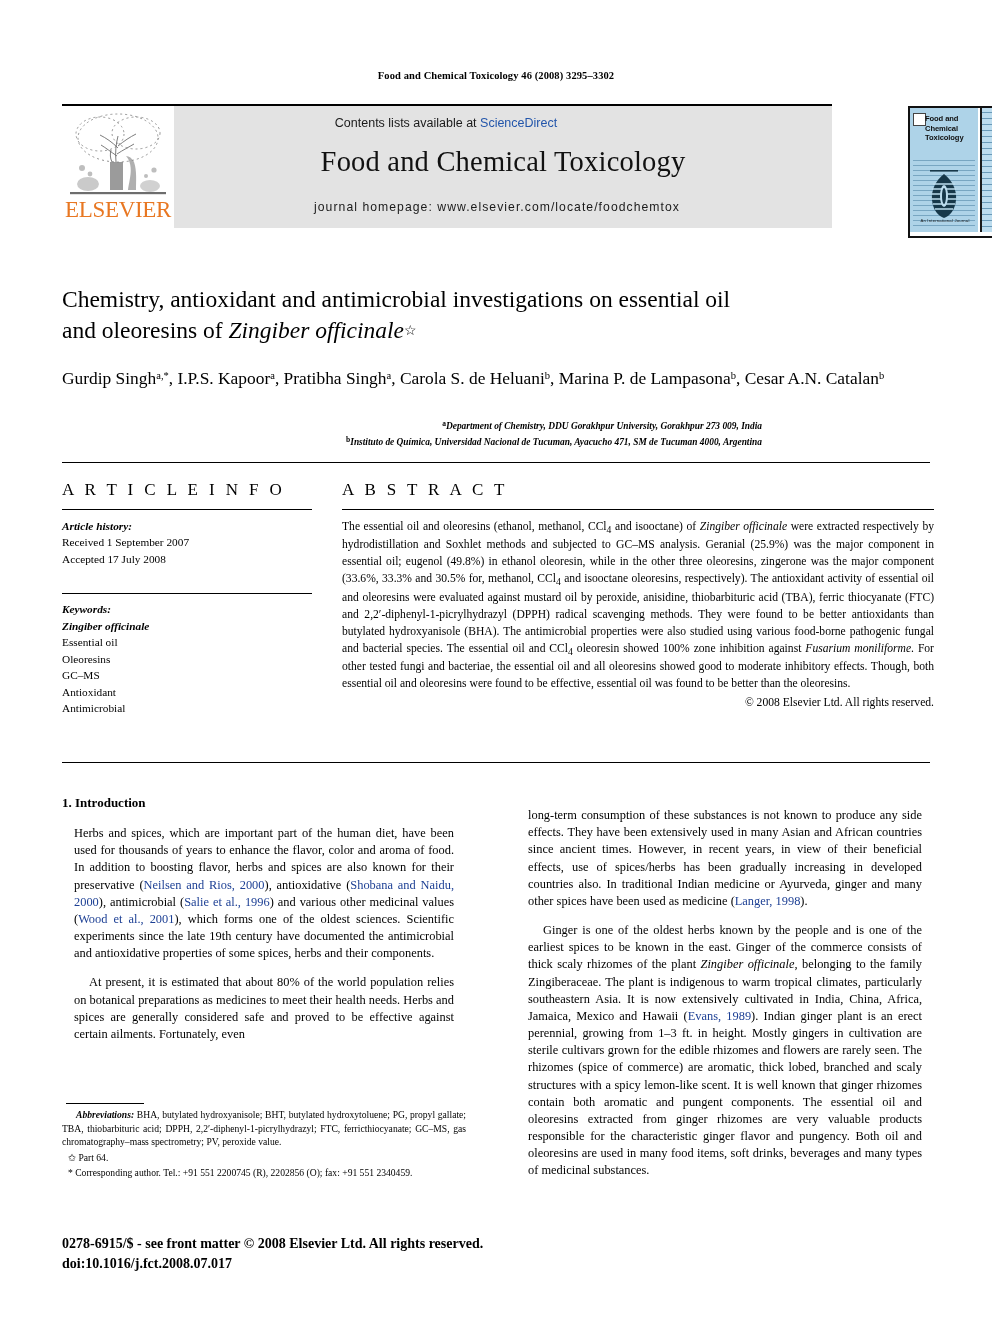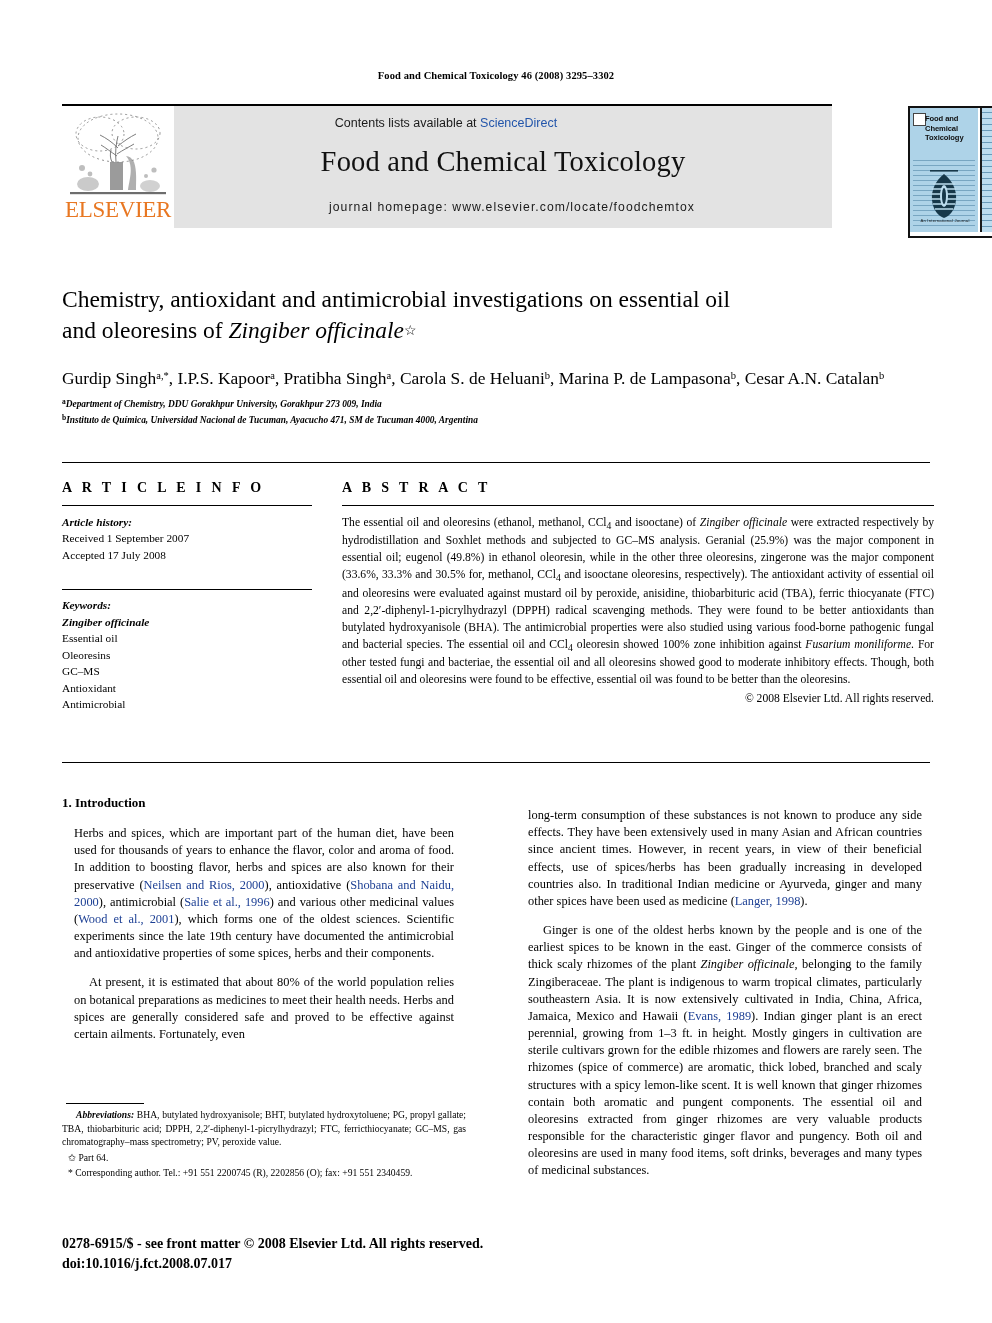--- a/index.html
+++ b/index.html
@@ -100,21 +100,20 @@
   }
   .homepage-line {
     position: absolute;
     left: 0; top: 94px;
     width: 646px;
     text-align: center;
     font-family: "Liberation Sans", sans-serif;
     font-size: 12.2px;
     letter-spacing: 1.05px;
     color: #1a1a1a;
-    padding-left: 15px;
   }
 
   
   .cover {
     position: absolute;
     left: 846px; top: 0px;
     width: 96px;
     height: 128px;
     border: 2px solid #111;
     background: #ffffff;
@@ -204,26 +203,27 @@
     left: 62px; top: 366px;
     width: 830px;
     font-size: 17.4px;
     line-height: 1.38;
     font-family: Liberation Serif, serif;
   }
   sup.aff { font-size: 10.5px; vertical-align: 5px; }
 
   .affils {
     position: absolute;
-    left: 62px; top: 396px;
+    left: 62px; top: 418px;
     width: 700px;
     font-size: 9.4px;
     font-style: italic;
     font-weight: bold;
     line-height: 1.62;
+    text-align: right;
   }
   .affils sup { font-style: normal; font-size: 7.5px; vertical-align: 3px; }
 
   
   .block-rule-top {
     position: absolute;
     left: 62px;
     width: 868px;
     height: 1px;
     background: #000;
@@ -243,22 +243,22 @@
     left: 62px; top: 480px;
     width: 250px;
   }
   .abs-col {
     position: absolute;
     left: 342px; top: 480px;
     width: 592px;
   }
   .sec-label {
     font-family: "Liberation Serif", serif;
-    font-size: 14px;
-    font-weight: bold;
+    font-size: 17px;
+    font-weight: normal;
     letter-spacing: 3.4px;
   }
   .thin-rule {
     height: 1px;
     background: #000;
     margin-top: 9px;
   }
   .info-group { margin-top: 8px; font-size: 11.3px; line-height: 1.46; }
   .info-head { font-style: italic; font-weight: bold; }
   .info-sub-rule {

